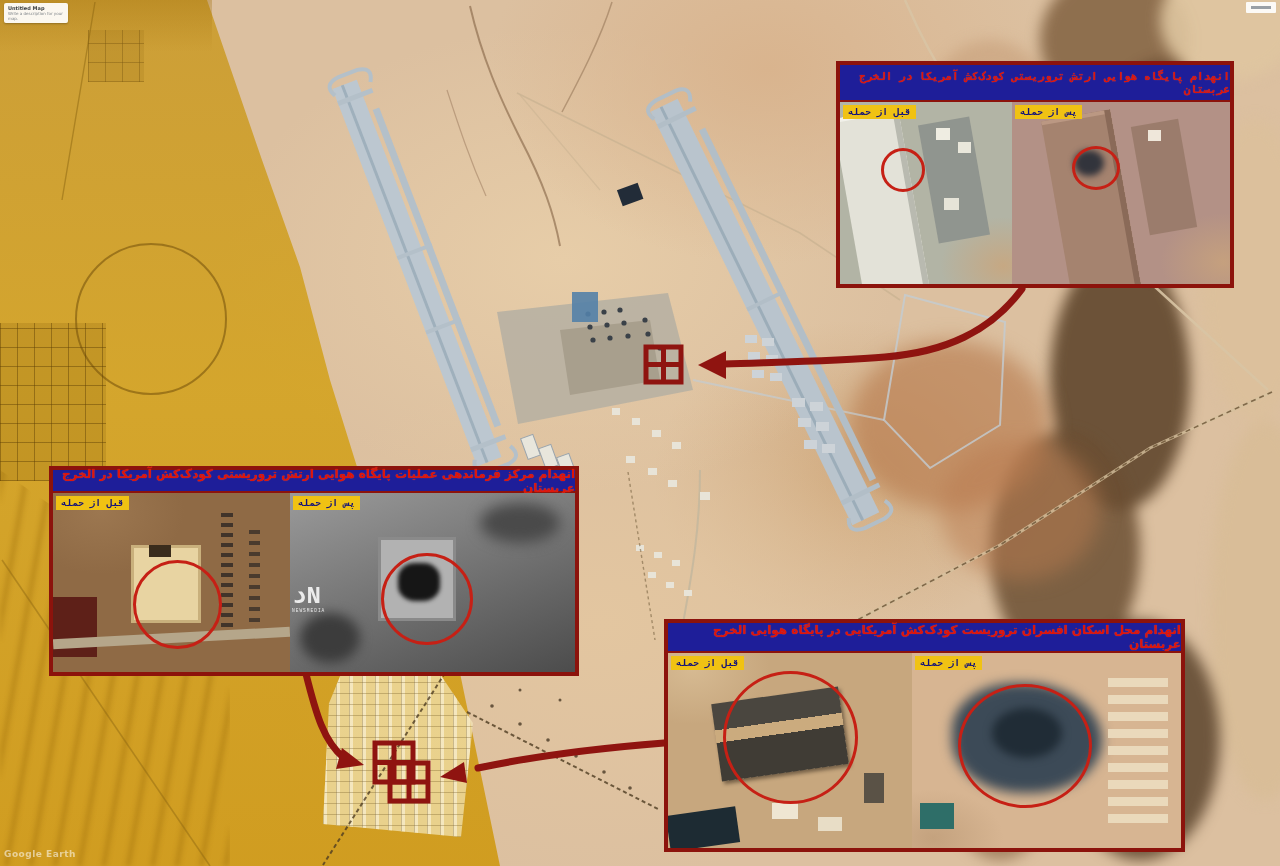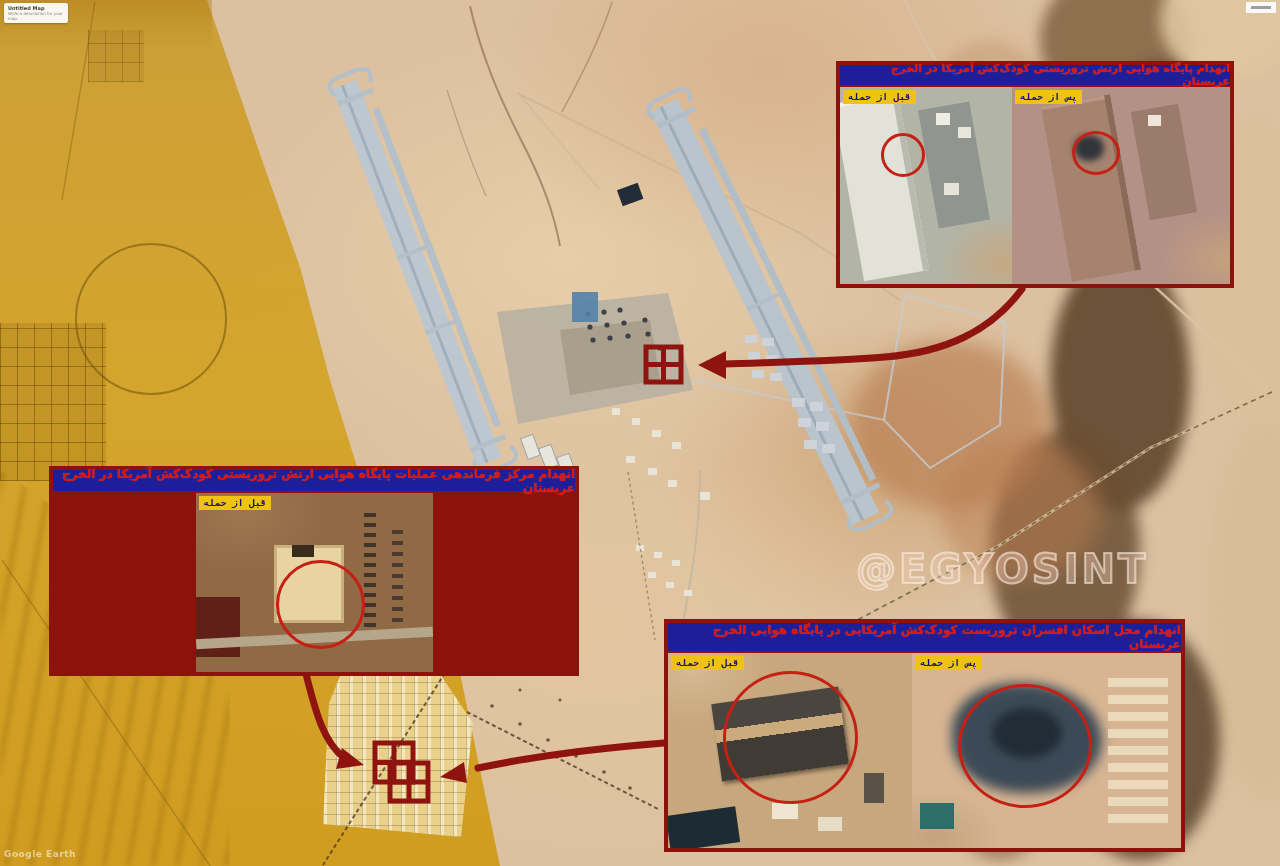--- a/index.html
+++ b/index.html
@@ -64,39 +64,39 @@
     display:flex;align-items:center;justify-content:center;text-shadow:0 0 1px rgba(255,120,90,.6);}
   .inset .row{flex:1;display:flex;margin-top:2px;}
   .sub{position:relative;overflow:hidden;font-family:Liberation Mono, monospace;}
   .chip{position:absolute;top:3px;left:3px;background:#f0c213;color:#12127a;
     font-size:9.5px;font-weight:bold;padding:1px 5px;z-index:6;white-space:nowrap;}
   .circ{position:absolute;border:3px solid #c62015;border-radius:50%;z-index:5;}
   .sub .b{position:absolute;}
 
   
   #inset-airbase{left:836px;top:61px;width:398px;height:227px;}
-  #inset-airbase .bar{height:20px;font-size:11px;}
+  #inset-airbase .bar{height:35px;font-size:11px;font-family:Liberation Mono, monospace;}
   #ia-before{flex:0 0 172px;background:#b2b4a5;
     background-image:radial-gradient(ellipse 90px 70px at 95% 90%, #c6a883 0%, rgba(198,168,131,0) 70%);}
   #ia-before .slab{left:8px;top:10px;width:66px;height:180px;background:#e3e2d8;transform:rotate(-10deg);
     box-shadow:inset -6px 0 0 #b9bab0, inset 0 4px 0 #f2f1ea;}
   #ia-before .g1{left:88px;top:18px;width:52px;height:120px;background:#90958f;transform:rotate(-10deg);}
   #ia-before .w1{left:96px;top:26px;width:14px;height:12px;background:#efede2;}
   #ia-before .w2{left:118px;top:40px;width:13px;height:11px;background:#e9e7db;}
   #ia-before .w3{left:104px;top:96px;width:15px;height:12px;background:#e6e4d8;}
   #ia-after{flex:1;background:#b39186;
     background-image:radial-gradient(ellipse 90px 70px at 97% 88%, #c5a07e 0%, rgba(197,160,126,0) 70%);}
   #ia-after .slab{left:44px;top:12px;width:70px;height:178px;background:#a5836f;transform:rotate(-10deg);
     box-shadow:inset -6px 0 0 #8a6a58, inset 0 4px 0 #bb9883;}
   #ia-after .burn{left:62px;top:48px;width:30px;height:26px;background:#32343c;border-radius:50%;filter:blur(3px);}
   #ia-after .g1{left:128px;top:20px;width:48px;height:110px;background:#9b7c6c;transform:rotate(-10deg);}
   #ia-after .w1{left:136px;top:28px;width:13px;height:11px;background:#efe7da;}
 
   
-  #inset-command{left:49px;top:466px;width:530px;height:210px;align-items:center;}
+  #inset-command{left:49px;top:466px;width:530px;height:210px;}
   #inset-command .bar{height:21px;font-size:12px;}
   #ic-before{flex:0 0 237px;background:#8f6a45;
     background-image:radial-gradient(ellipse 120px 90px at 20% 10%, #9c7750 0%, rgba(156,119,80,0) 70%);}
   #ic-before .bldg{left:78px;top:52px;width:70px;height:78px;background:#e8d4a2;
     box-shadow:inset 0 0 0 3px #c9b07c;}
   #ic-before .door{left:96px;top:52px;width:22px;height:12px;background:#3a2c1c;}
   #ic-before .containers{left:0px;top:104px;width:44px;height:60px;
     background-image:linear-gradient(#5e2018,#5e2018),
       repeating-linear-gradient(0deg, rgba(0,0,0,0) 0 9px, #b08c5e 9px 12px),
       repeating-linear-gradient(90deg, rgba(0,0,0,0) 0 11px, #b08c5e 11px 14px);
@@ -281,21 +281,20 @@
         <circle cx="520" cy="724" r="1.8"></circle>
         <circle cx="548" cy="740" r="1.8"></circle>
       <circle cx="576" cy="756" r="1.8"></circle>
         <circle cx="604" cy="772" r="1.8"></circle>
         <circle cx="630" cy="788" r="1.8"></circle>
       <circle cx="520" cy="690" r="1.5"></circle>
         <circle cx="560" cy="700" r="1.5"></circle>
     </g>
   </svg>
 
-  <div id="osint-mark">@EGYOSINT</div>
   <div id="gearth">Google Earth</div>
   <div id="map-card">
     <div class="t">Untitled Map</div>
     <div class="s">Write a description for your map.</div>
   </div>
   <div id="legend-chip">
       <i></i>
     </div>
 
   <svg width="1280" height="866" viewBox="0 0 1280 866">

